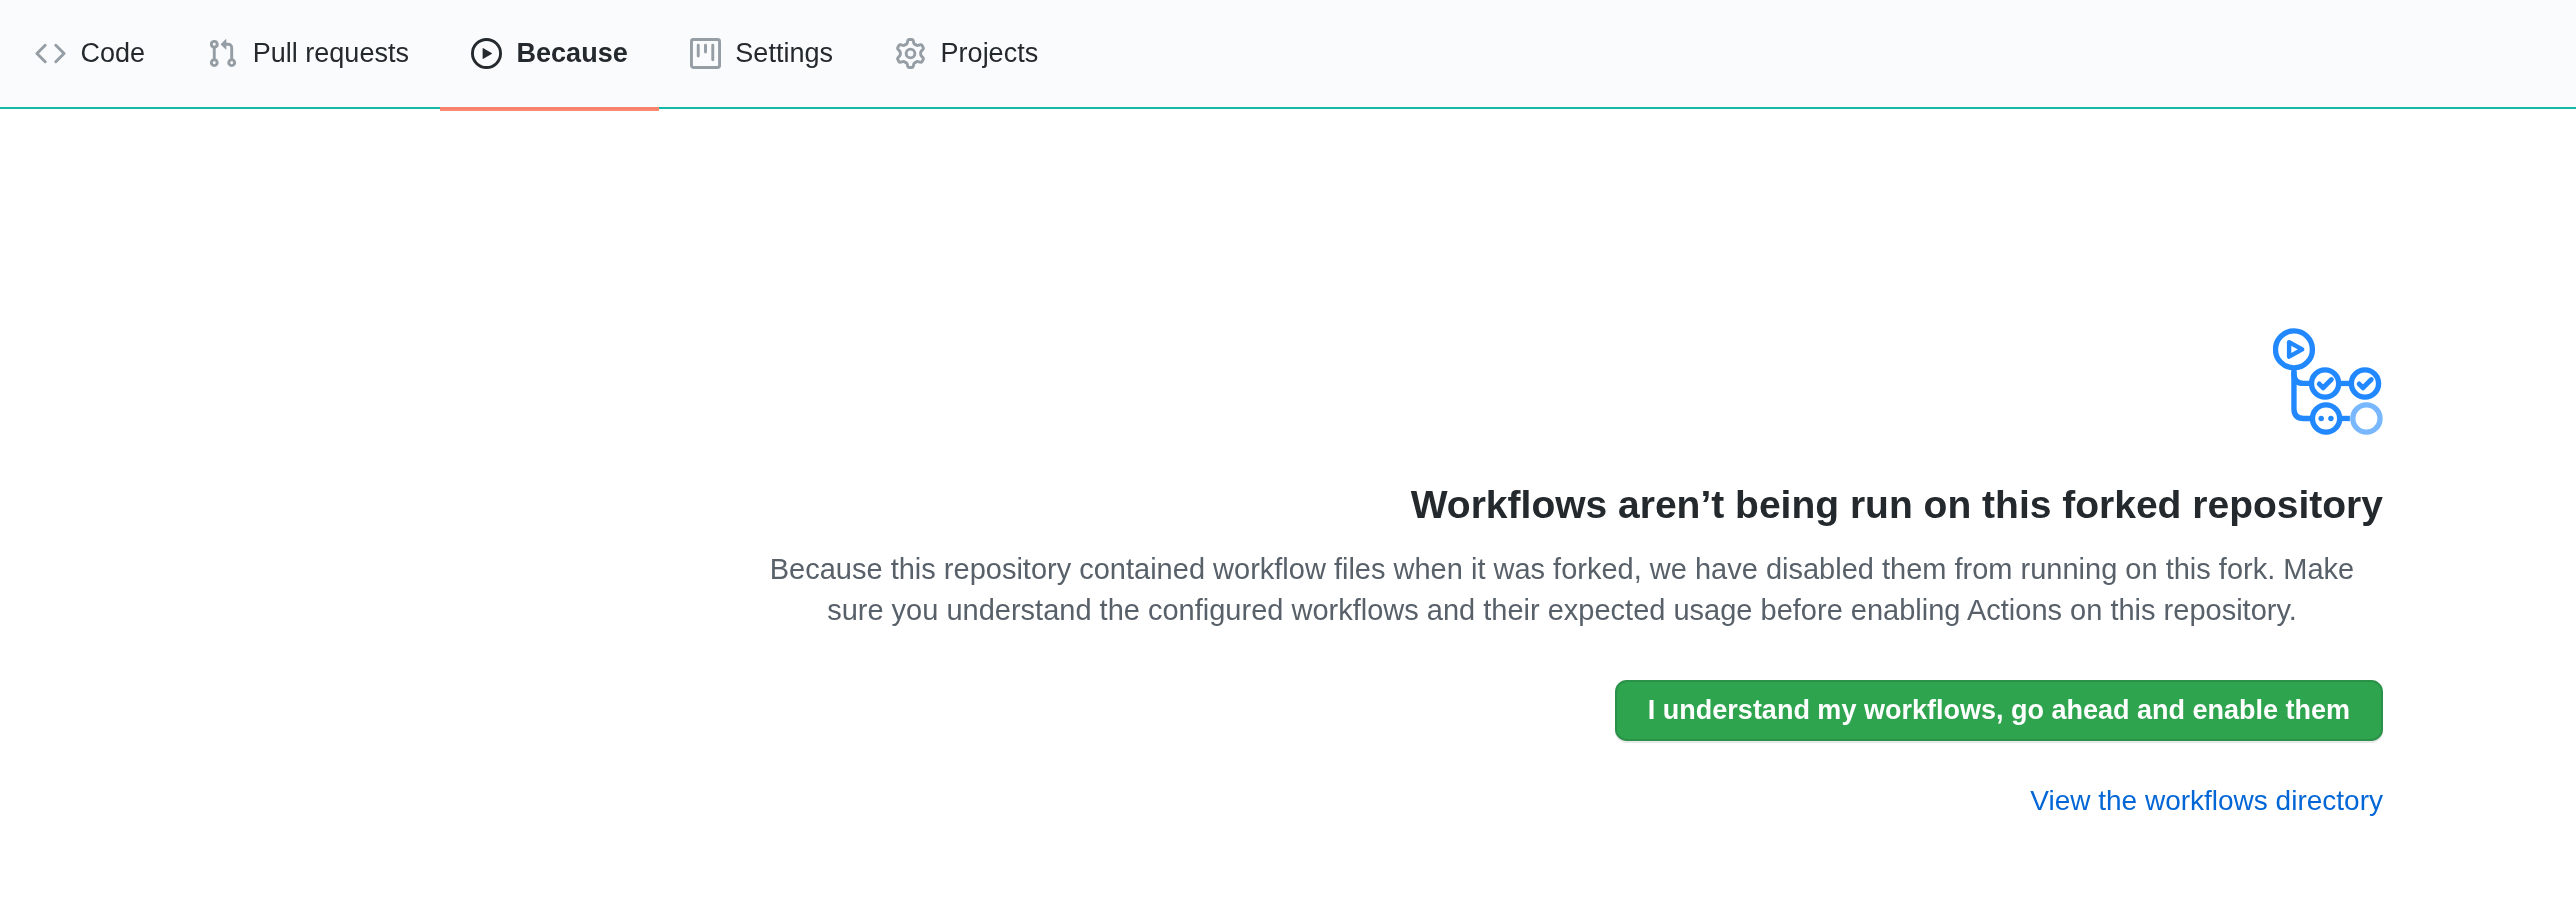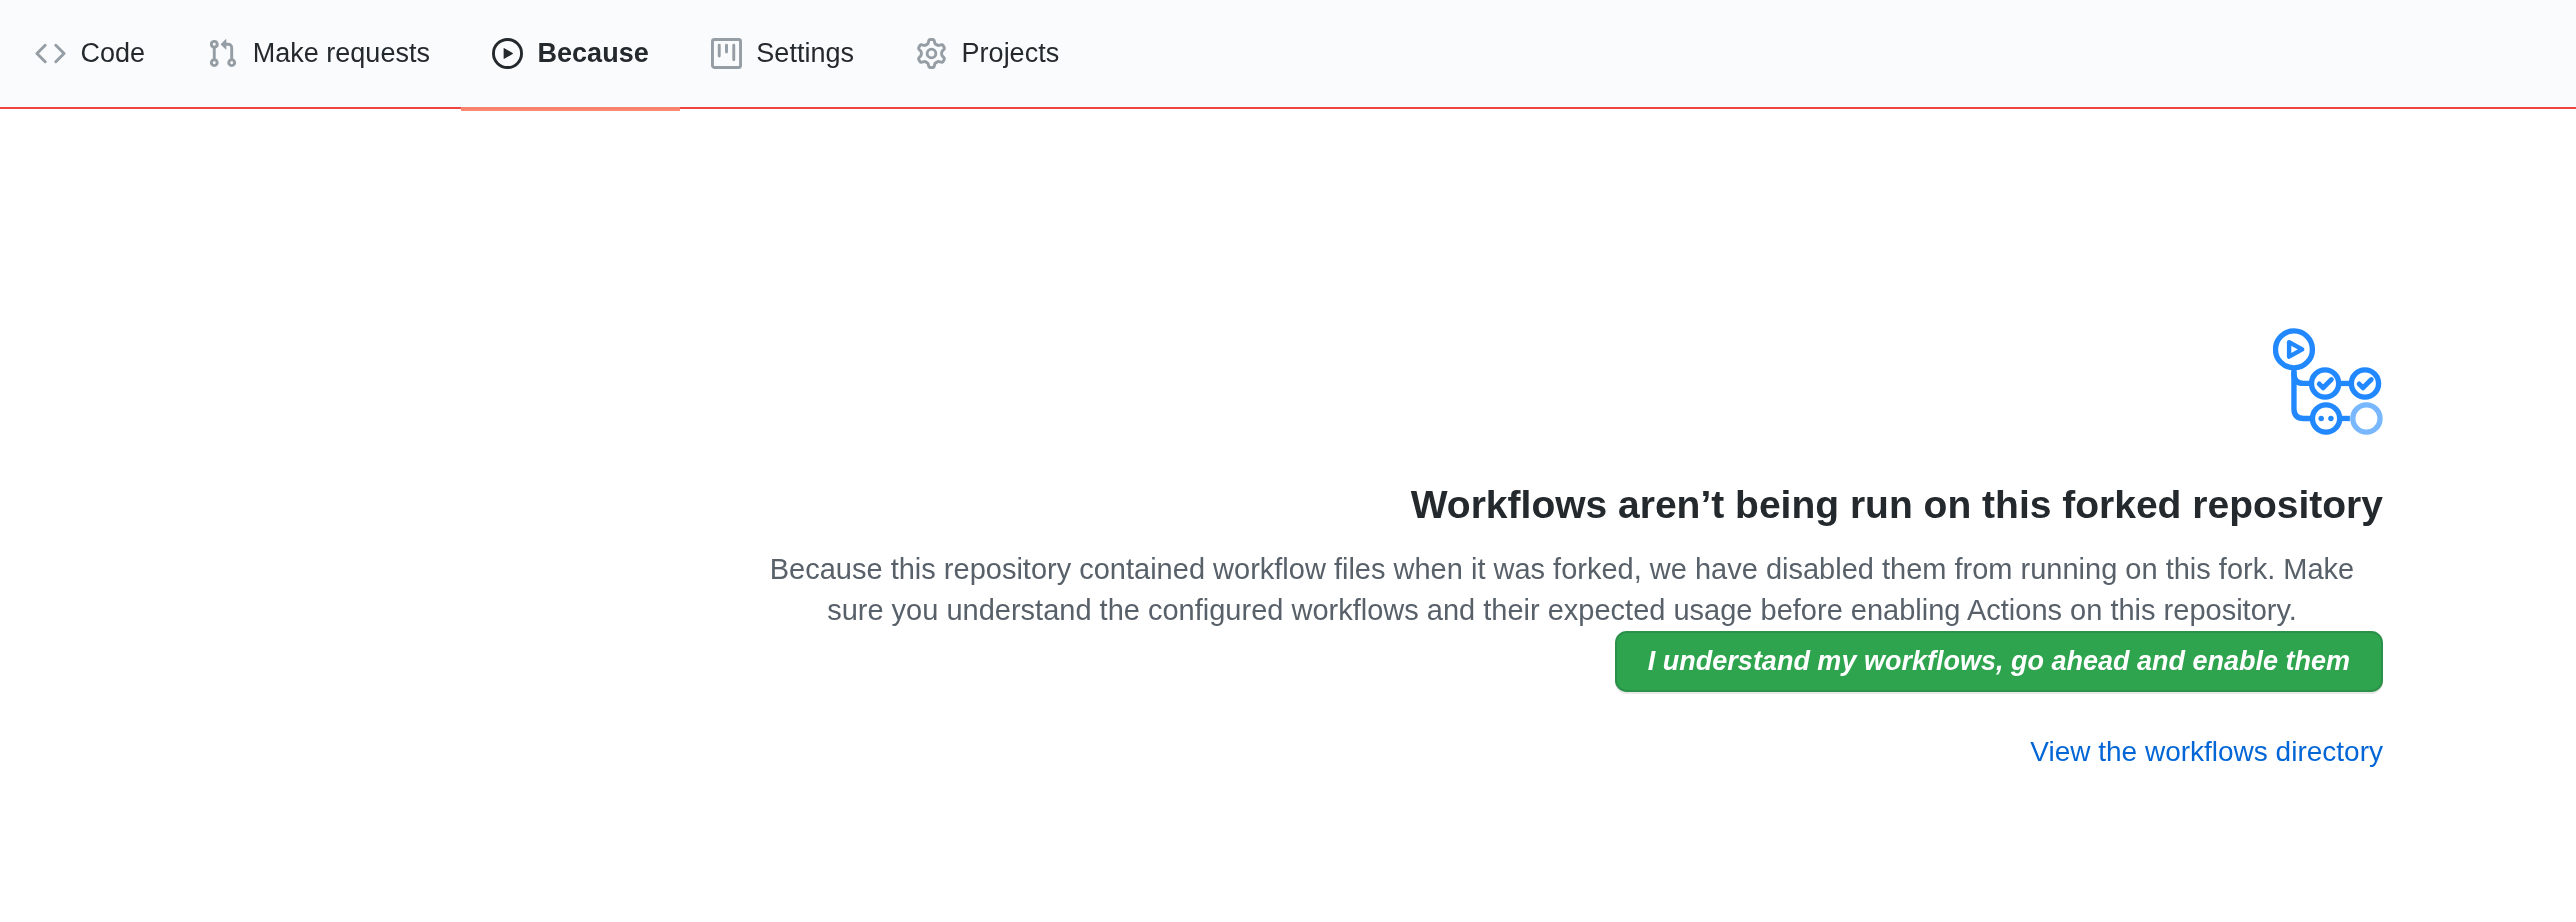--- a/index.html
+++ b/index.html
@@ -10,21 +10,21 @@
     font-family: "Liberation Sans", sans-serif;
     color: #24292e;
     overflow: hidden;
     -webkit-font-smoothing: antialiased;
   }
 
   
   .tabnav {
     height: 107px;
     background: #fafbfc;
-    border-bottom: 2px solid #ef4444;
+    border-bottom: 2px solid #14b8a6;
     display: flex;
     align-items: stretch;
     padding-left: 3.9px;
   }
   .tab {
     display: flex;
     align-items: center;
     gap: 14.7px;
     padding: 0 31px;
     font-size: 27px;
@@ -68,32 +68,32 @@
   }
   .bs-desc {
     margin: 19.5px 0 0;
     font-size: 29px;
     line-height: 41px;
     color: #586069;
     max-width: 1642px;
     text-align: center;
   }
   .bs-btn {
+    margin-top: 49px;
     height: 61px;
     padding: 0 31px;
     font-family: "Liberation Sans", sans-serif;
     font-size: 27px;
     font-weight: 700;
     color: #ffffff;
     background: #2ea44f;
     border: 2px solid rgba(27, 31, 35, 0.15);
     border-radius: 11.7px;
     cursor: pointer;
     box-shadow: 0 2px 0 rgba(27, 31, 35, 0.1);
-    font-style: italic;
   }
   .bs-link {
     margin-top: 39px;
     font-size: 28px;
     line-height: 41px;
     color: #0366d6;
     text-decoration: none;
     cursor: pointer;
   }
 </style>
@@ -106,21 +106,21 @@
     <svg class="octicon" viewBox="0 0 16 16" aria-hidden="true">
       <path fill-rule="evenodd" d="M4.72 3.22a.75.75 0 011.06 1.06L2.06 8l3.72 3.72a.75.75 0 11-1.06 1.06L.47 8.53a.75.75 0 010-1.06l4.25-4.25zm6.56 0a.75.75 0 10-1.06 1.06L13.94 8l-3.72 3.72a.75.75 0 101.06 1.06l4.25-4.25a.75.75 0 000-1.06l-4.25-4.25z"></path>
     </svg>
     <span>Code</span>
   </a>
 
   <a class="tab">
     <svg class="octicon" viewBox="0 0 16 16" aria-hidden="true">
       <path fill-rule="evenodd" d="M7.177 3.073L9.573.677A.25.25 0 0110 .854v4.792a.25.25 0 01-.427.177L7.177 3.427a.25.25 0 010-.354zM3.75 2.5a.75.75 0 100 1.5.75.75 0 000-1.5zm-2.25.75a2.25 2.25 0 113 2.122v5.256a2.251 2.251 0 11-1.5 0V5.372A2.25 2.25 0 011.5 3.25zM11 2.5h-1V4h1a1 1 0 011 1v5.628a2.251 2.251 0 101.5 0V5A2.5 2.5 0 0011 2.5zm1 10.25a.75.75 0 111.5 0 .75.75 0 01-1.5 0zM3.75 12a.75.75 0 100 1.5.75.75 0 000-1.5z"></path>
     </svg>
-    <span>Make requests</span>
+    <span>Pull requests</span>
   </a>
 
   <a class="tab active">
     <svg class="octicon" viewBox="0 0 16 16" aria-hidden="true">
       <path fill-rule="evenodd" d="M1.5 8a6.5 6.5 0 1113 0 6.5 6.5 0 01-13 0zM8 0a8 8 0 100 16A8 8 0 008 0zM6.379 5.227A.25.25 0 006 5.442v5.117a.25.25 0 00.379.214l4.264-2.559a.25.25 0 000-.428L6.379 5.227z"></path>
     </svg>
     <span>Because</span>
   </a>
 
   <a class="tab">

